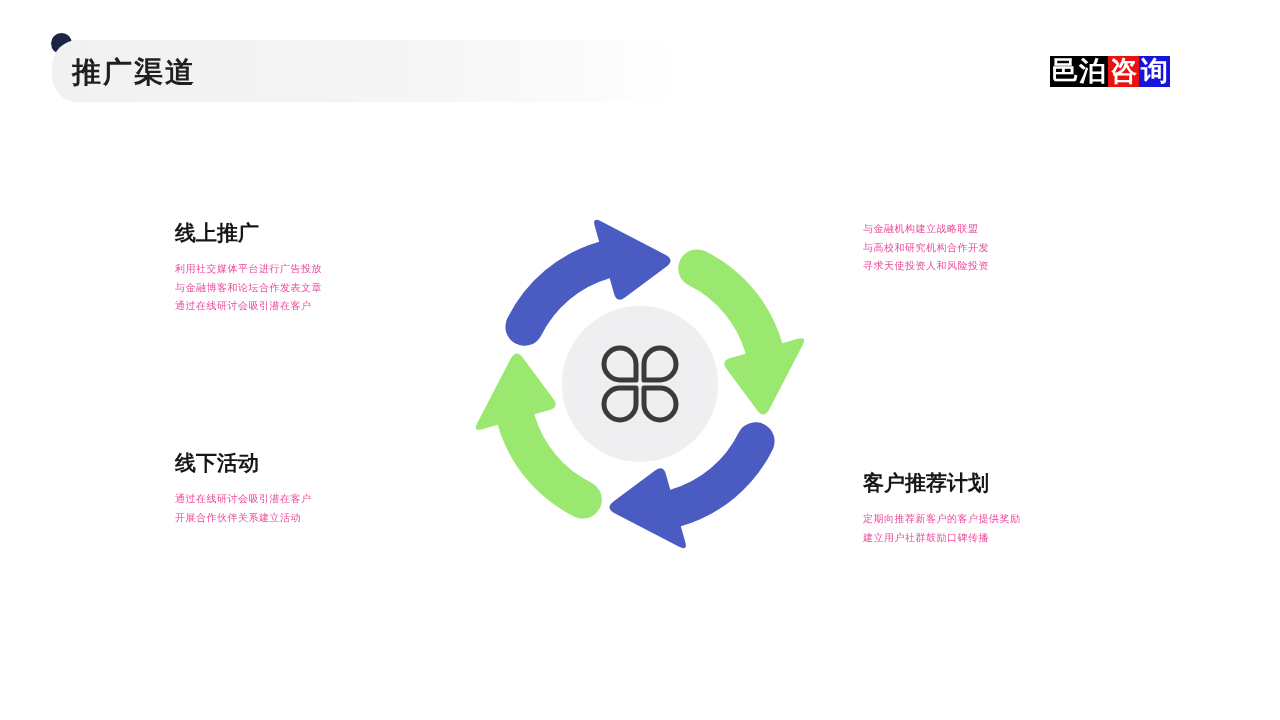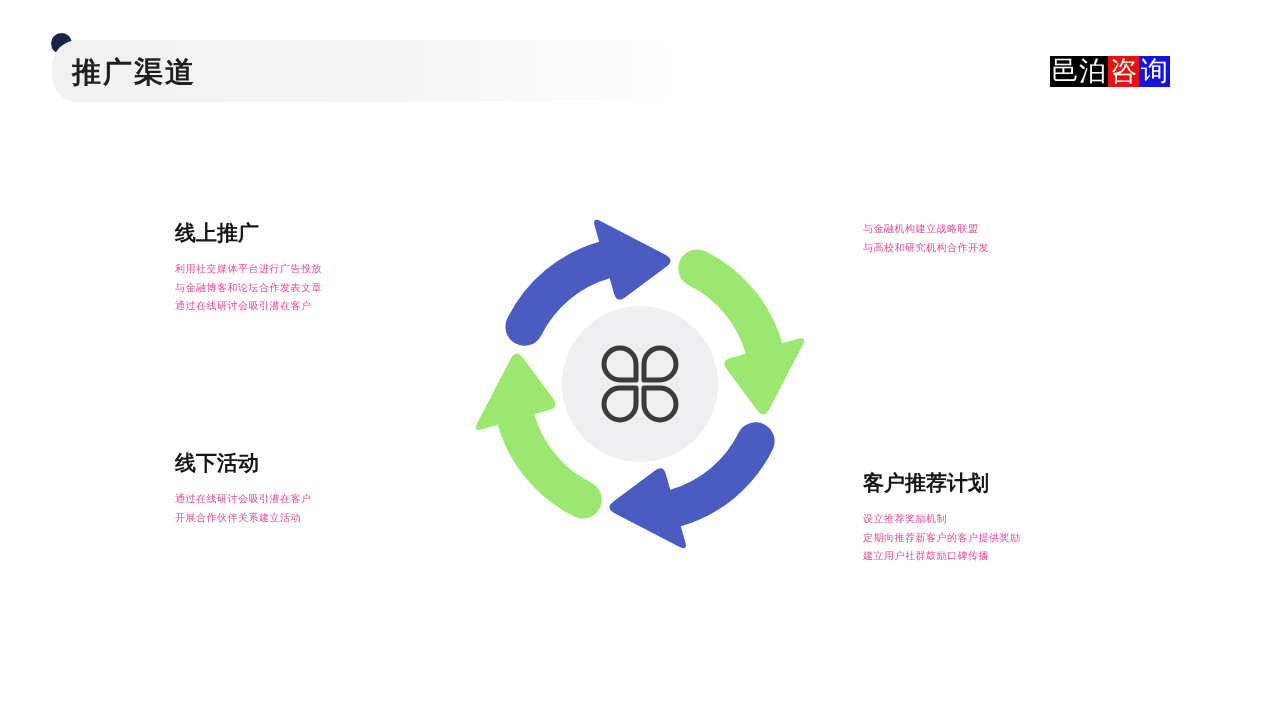--- a/index.html
+++ b/index.html
@@ -13,21 +13,21 @@
   .title-band{
     position:absolute;left:52px;top:40px;width:628px;height:62px;border-radius:26px;
     background:linear-gradient(90deg,#f1f1f2 0%,#f5f5f6 55%,#fbfbfc 85%,#ffffff 100%);
   }
   .page-title{
     position:absolute;left:72px;top:53px;font-size:29px;font-weight:bold;
     color:#1f1f1f;letter-spacing:2px;white-space:nowrap;
   }
   .logo{
     position:absolute;left:1050px;top:56px;display:flex;
-    font-family:"Liberation Serif","DejaVu Serif",serif;font-weight:normal;
+    font-family:"Liberation Serif","DejaVu Serif",serif;font-weight:bold;
     font-size:27px;color:#ffffff;
   }
   .logo span{display:block;line-height:31px;padding:0 2px;white-space:nowrap;}
   .section{position:absolute;width:280px;}
   .section.wide{width:330px;margin-top:20px;}
   .sec-title{
     font-size:21px;line-height:25px;font-weight:bold;color:#171717;
     margin:0 0 15px 0;white-space:nowrap;
   }
   .sec-line{
@@ -91,26 +91,26 @@
 <div class="section pos-online">
   <div class="sec-title">线上推广</div>
   <div class="sec-line">利用社交媒体平台进行广告投放</div>
   <div class="sec-line">与金融博客和论坛合作发表文章</div>
   <div class="sec-line">通过在线研讨会吸引潜在客户</div>
 </div>
 
 <div class="section pos-partners">
   <div class="sec-line">与金融机构建立战略联盟</div>
   <div class="sec-line">与高校和研究机构合作开发</div>
+  <div class="sec-line">寻求天使投资人和风险投资</div>
 </div>
 
 <div class="section pos-offline">
   <div class="sec-title">线下活动</div>
   <div class="sec-line">通过在线研讨会吸引潜在客户</div>
   <div class="sec-line">开展合作伙伴关系建立活动</div>
 </div>
 
 <div class="section wide pos-referral">
   <div class="sec-title">客户推荐计划</div>
-  <div class="sec-line">设立推荐奖励机制</div>
   <div class="sec-line">定期向推荐新客户的客户提供奖励</div>
   <div class="sec-line">建立用户社群鼓励口碑传播</div>
 </div>
 
 </body></html>

